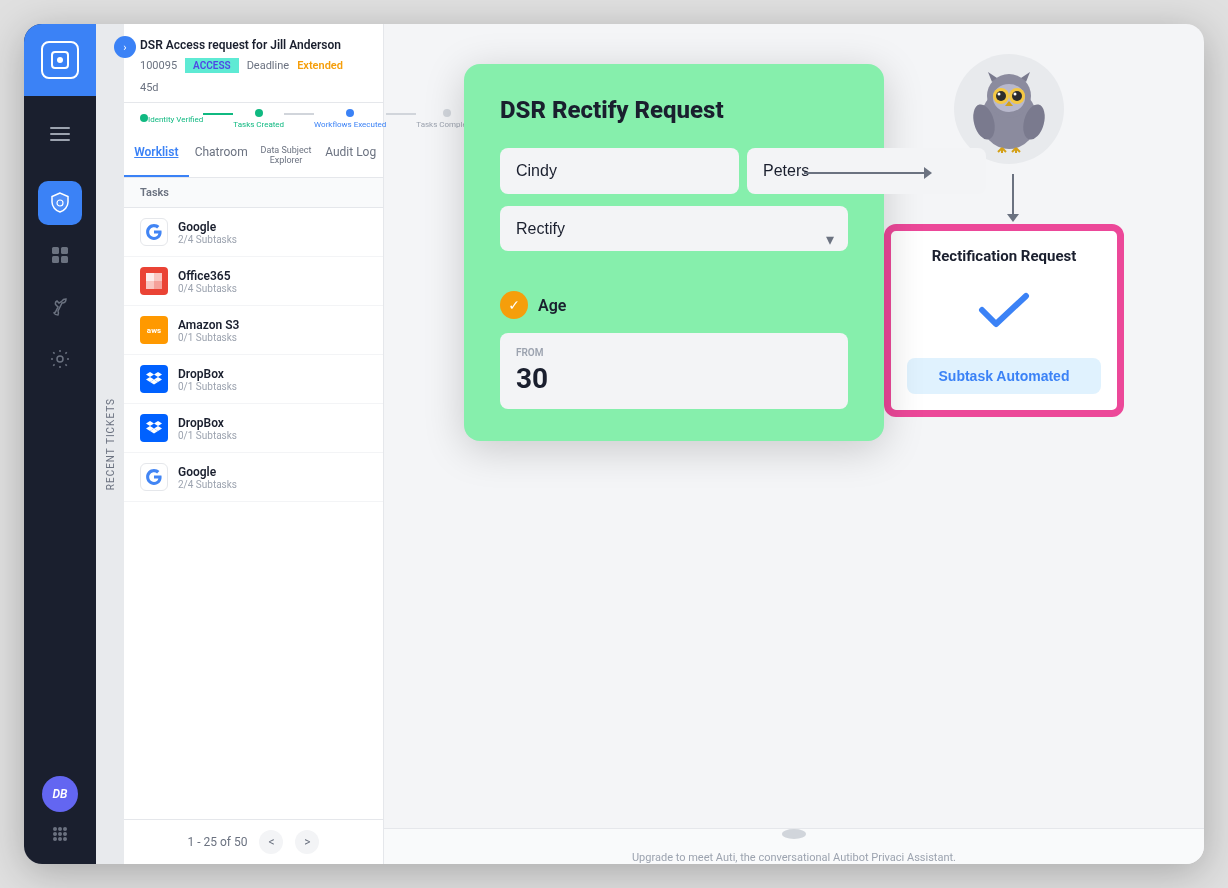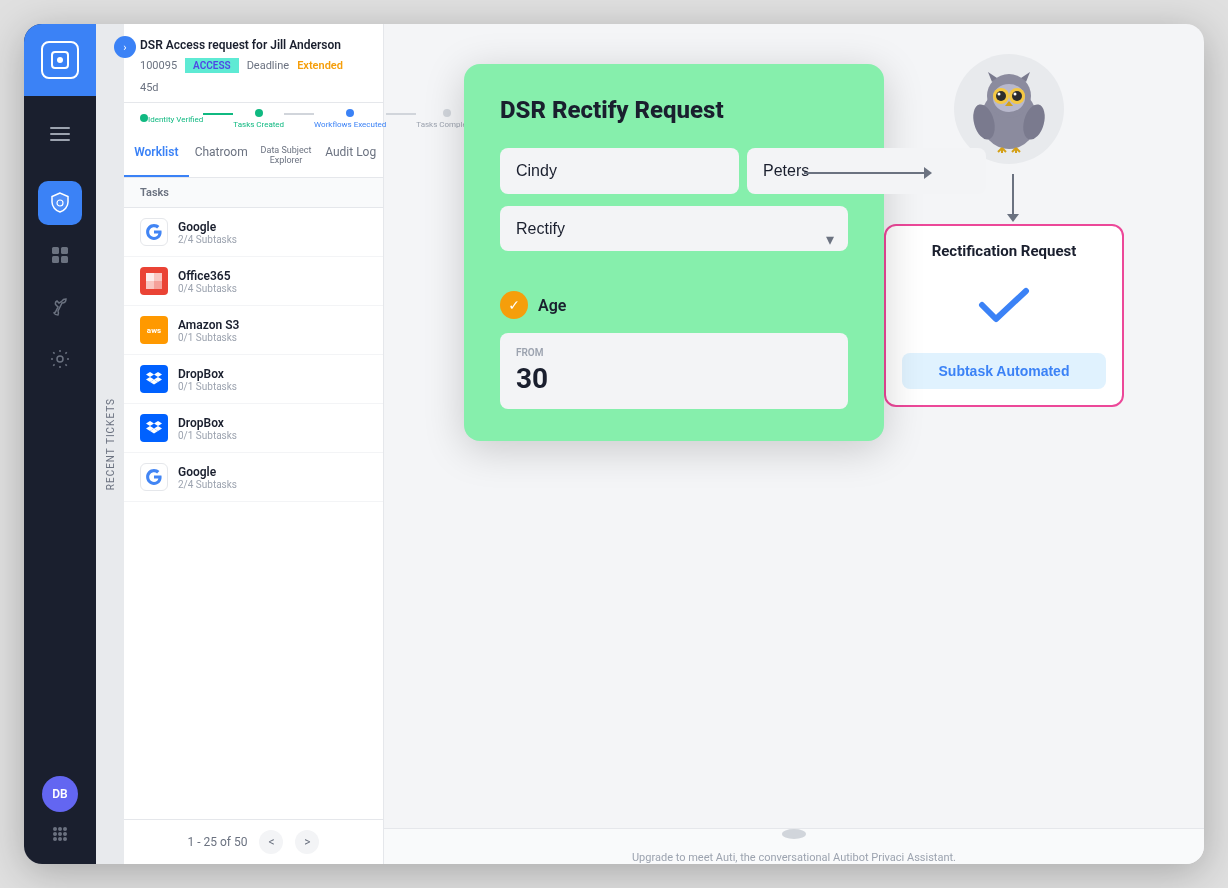--- a/index.html
+++ b/index.html
@@ -89,20 +89,21 @@
       background: #3b82f6;
       color: white;
     }
 
     .sidebar-bottom {
       display: flex;
       flex-direction: column;
       align-items: center;
       gap: 12px;
       padding-bottom: 16px;
+      font-style: italic;
     }
 
     .avatar-circle {
       width: 36px;
       height: 36px;
       background: #6366f1;
       border-radius: 50%;
       display: flex;
       align-items: center;
       justify-content: center;
@@ -247,20 +248,21 @@
       font-size: 12px;
       color: #6b7280;
       cursor: pointer;
       border-bottom: 2px solid transparent;
     }
 
     .tab.active {
       color: #3b82f6;
       border-bottom: 2px solid #3b82f6;
       font-weight: 600;
+      text-decoration: underline;
     }
 
     
     .tasks-section {
       flex: 1;
       overflow-y: auto;
     }
 
     .tasks-header {
       display: flex;
@@ -379,21 +381,21 @@
       border-right: 6px solid transparent;
       border-top: 8px solid #6b7280;
     }
 
     
     .rectification-box {
       position: absolute;
       top: 200px;
       right: 80px;
       width: 240px;
-      border: 2px solid #ec4899;
+      border: 7px solid #ec4899;
       border-radius: 12px;
       background: white;
       padding: 16px;
       text-align: center;
     }
 
     .rectification-title {
       font-size: 15px;
       font-weight: 700;
       color: #1a1f2e;

